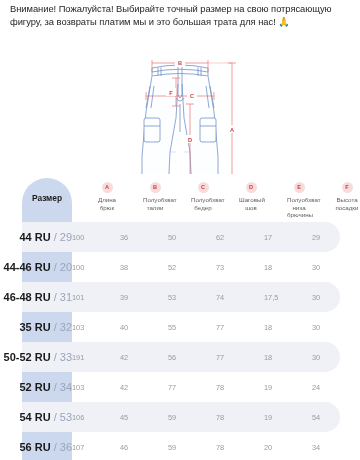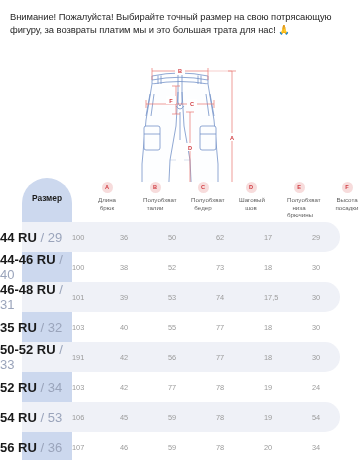--- a/index.html
+++ b/index.html
@@ -11,21 +11,21 @@
     width: 360px;
     height: 460px;
     overflow: hidden;
     font-family: "Liberation Sans", "DejaVu Sans", sans-serif;
     color: #2b2b2b;
     position: relative;
   }
 
   
   .notice {
-    padding: 11px 10px 4px 10px;
+    padding: 3px 10px 4px 10px;
     font-size: 9.4px;
     line-height: 12.6px;
     color: #1f1f1f;
     letter-spacing: -0.05px;
   }
   .notice .emoji {
     font-size: 9.5px;
   }
 
   
@@ -137,22 +137,22 @@
     width: 318px;
     height: 30px;
     background: #eff1f7;
     border-top-right-radius: 15px;
     border-bottom-right-radius: 15px;
   }
   .row .sz {
     position: relative;
     width: 72px;
     box-sizing: border-box;
-    text-align: left;
-    font-size: 13px;
+    text-align: right;
+    font-size: 11px;
     color: #1a1a1a;
     z-index: 2;
   }
   .row .sz b { font-weight: bold; }
   .row .sz .alt {
     color: #9aa4bb;
     font-weight: normal;
   }
   .row .cell {
     position: relative;
@@ -295,21 +295,21 @@
           <div class="stripe"></div>
           <div class="sz"><b>44 RU</b><span class="alt"> / 29</span></div>
           <div class="cell">100</div>
           <div class="cell">36</div>
           <div class="cell">50</div>
           <div class="cell">62</div>
           <div class="cell">17</div>
           <div class="cell">29</div>
         </div>
         <div class="row even">
-          <div class="sz"><b>44-46 RU</b><span class="alt"> / 40</span></div>
+          <div class="sz"><b>44-46 RU</b><span class="alt"> / 20</span></div>
           <div class="cell">100</div>
           <div class="cell">38</div>
           <div class="cell">52</div>
           <div class="cell">73</div>
           <div class="cell">18</div>
           <div class="cell">30</div>
         </div>
         <div class="row odd">
           <div class="stripe"></div>
           <div class="sz"><b>46-48 RU</b><span class="alt"> / 31</span></div>

